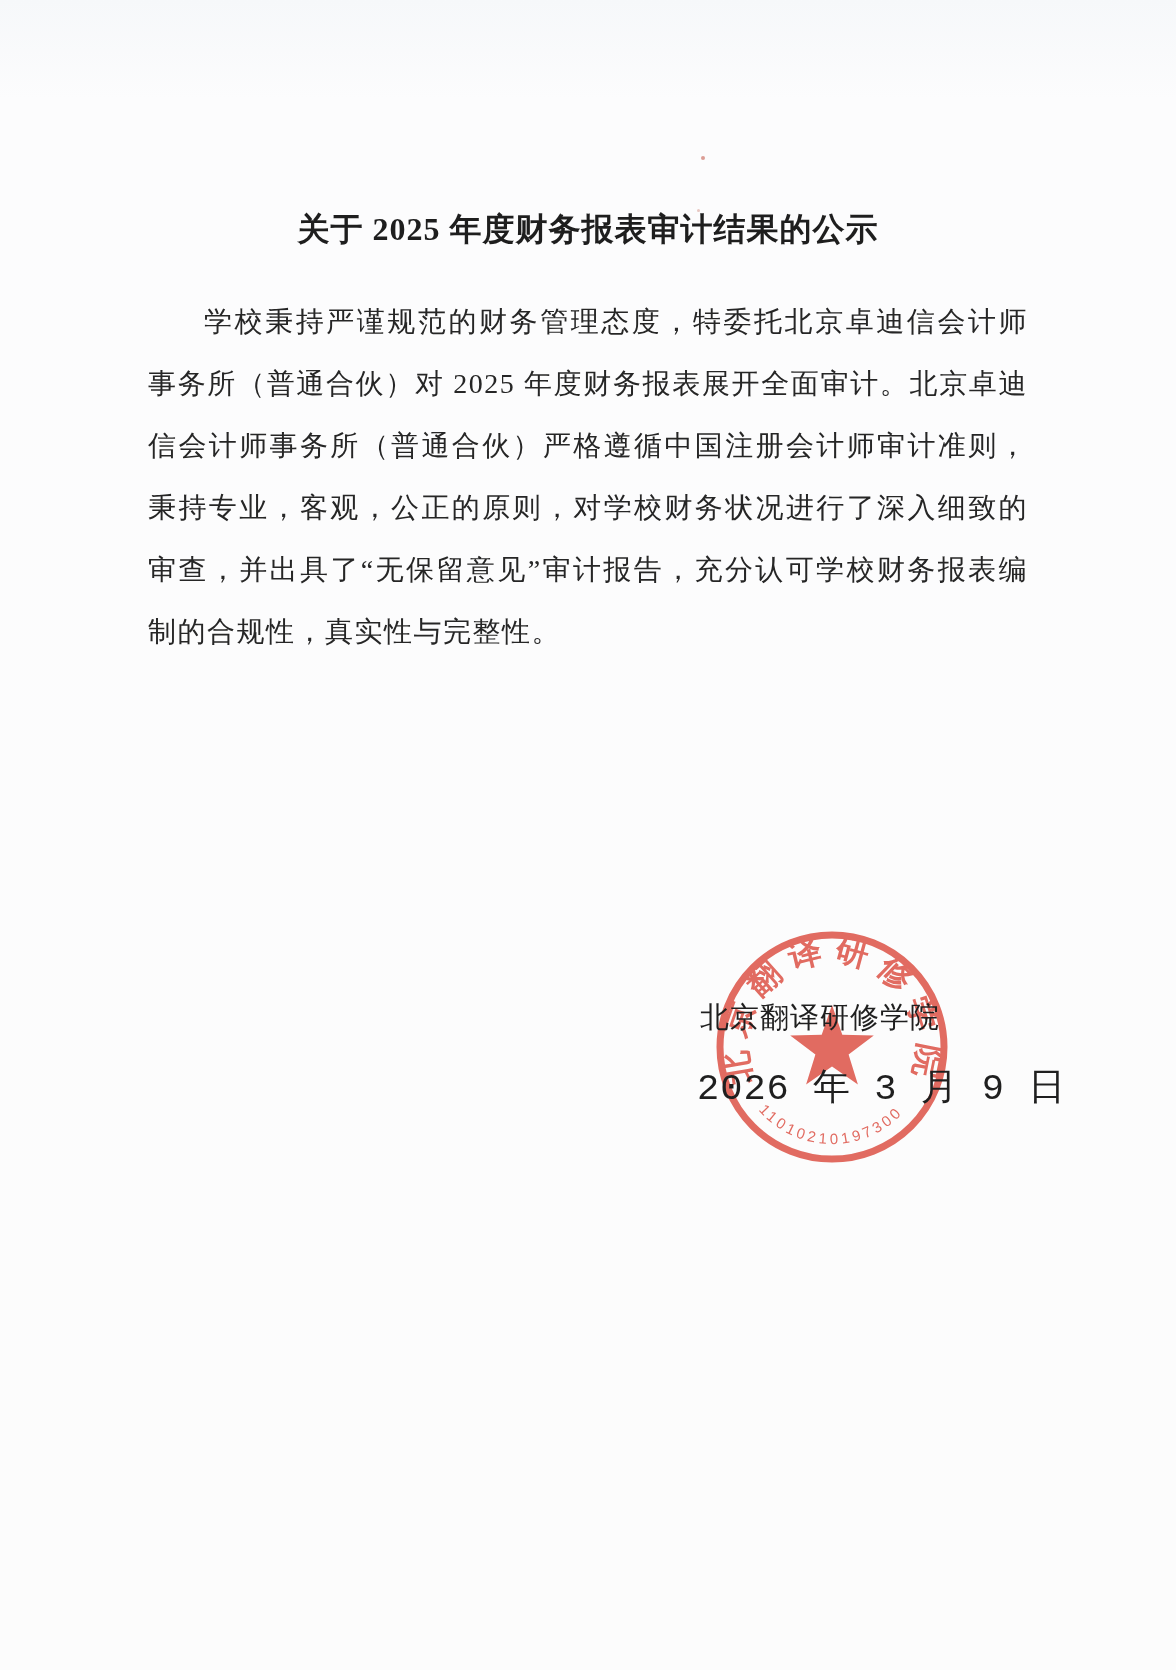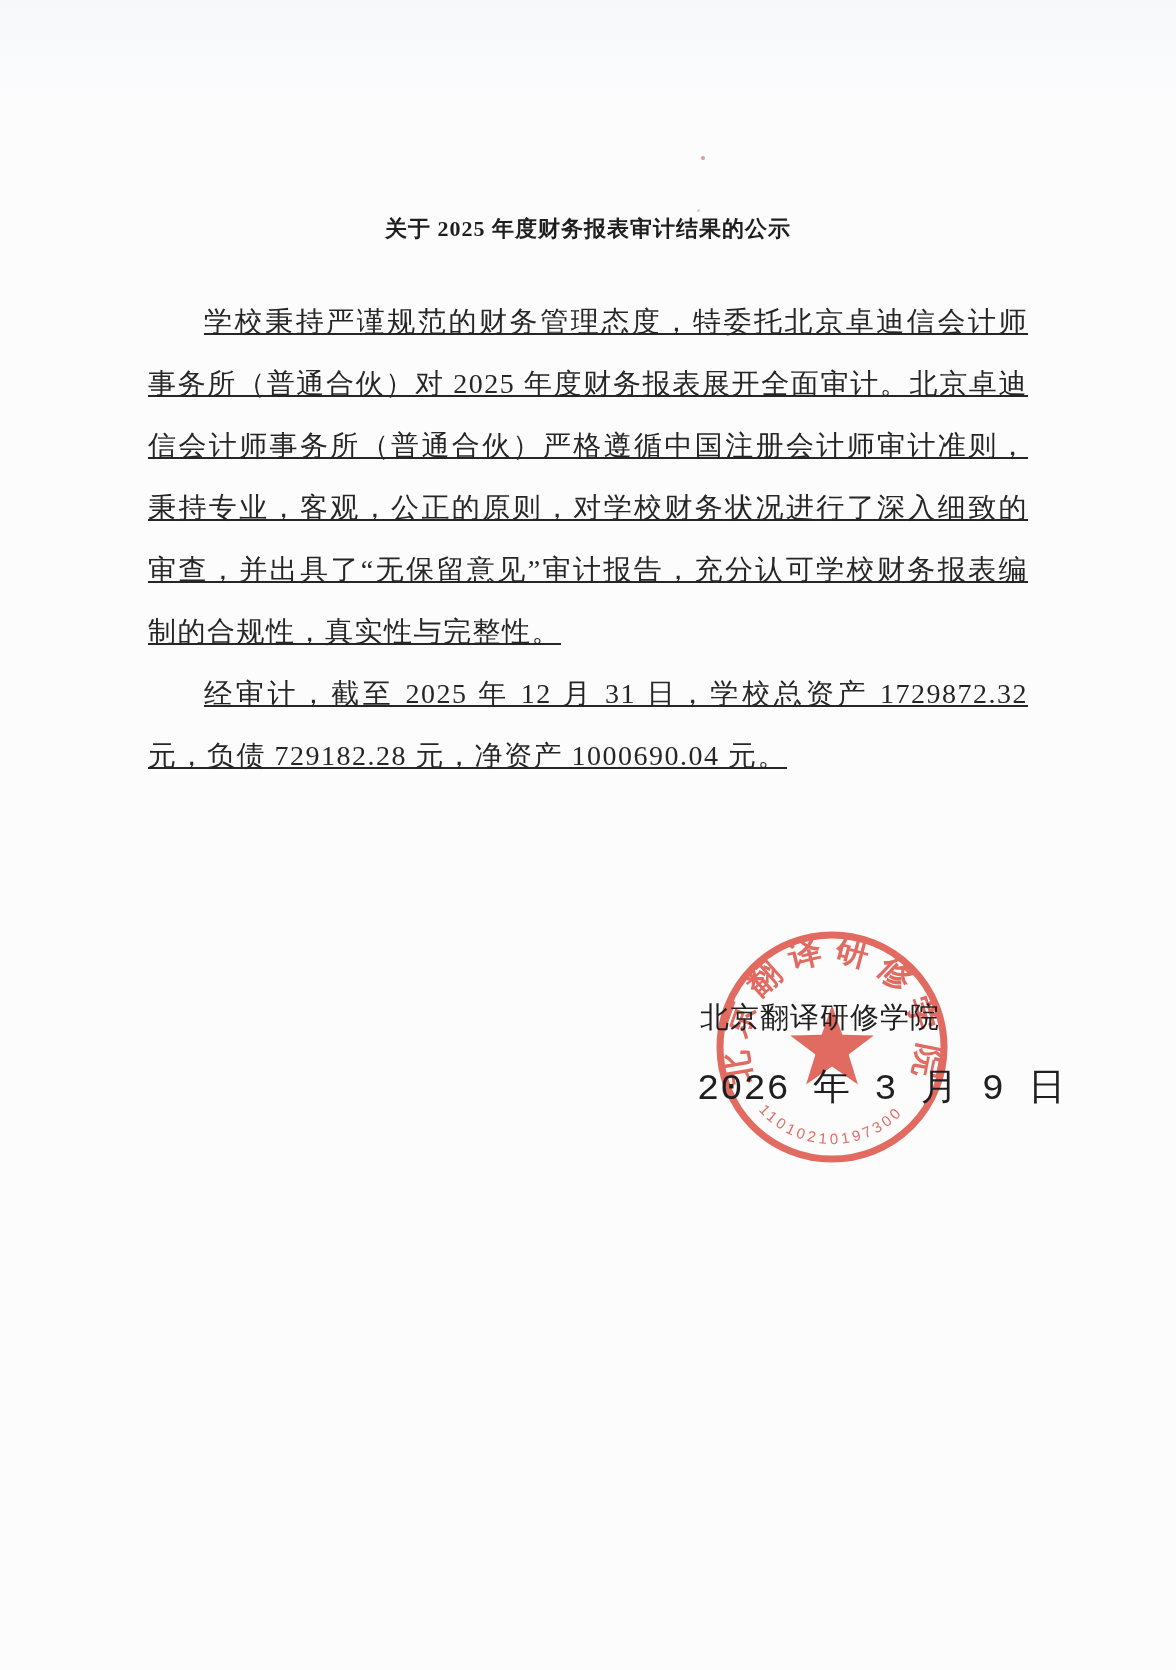--- a/index.html
+++ b/index.html
@@ -12,39 +12,38 @@
     overflow:hidden;
   }
   .page{
     position:relative;
     width:1176px;height:1670px;
   }
   .doc-title{
     margin:0;
     padding-top:207px;
     text-align:center;
-    font-size:22px;
+    font-size:32px;
     line-height:44px;
     font-weight:bold;
     letter-spacing:1px;
     color:#1e1e1e;
   }
   .body-text{
     margin:40px auto 0 auto;
     width:880px;
     font-size:28px;
     line-height:62px;
     letter-spacing:1.5px;
     text-align:justify;
     color:#262626;
   }
   .body-text p{
     margin:0;
     text-indent:2em;
-    text-decoration:underline;
   }
   .signature{
     position:absolute;
     left:700px;
     top:998px;
     font-size:29px;
     color:#1f1f1f;
     letter-spacing:1px;
     z-index:3;
   }
@@ -88,21 +87,20 @@
 </style>
 </head>
 <body>
 
 <div class="page">
 
   <h1 class="doc-title">关于 2025 年度财务报表审计结果的公示</h1>
 
   <div class="body-text">
     <p>学校秉持严谨规范的财务管理态度，特委托北京卓迪信会计师事务所（普通合伙）对 2025 年度财务报表展开全面审计。北京卓迪信会计师事务所（普通合伙）严格遵循中国注册会计师审计准则，秉持专业，客观，公正的原则，对学校财务状况进行了深入细致的审查，并出具了“无保留意见”审计报告，充分认可学校财务报表编制的合规性，真实性与完整性。</p>
-    <p>经审计，截至 2025 年 12 月 31 日，学校总资产 1729872.32 元，负债 729182.28 元，净资产 1000690.04 元。</p>
   </div>
 
   <svg class="stamp" viewBox="0 0 240 240" aria-hidden="true">
     <defs>
       <path id="ringTextPath" d="M 42.1 156.4 A 86 86 0 1 1 197.9 156.4" fill="none"></path>
       <path id="codeTextPath" d="M 42.5 178.4 A 97 97 0 0 0 197.5 178.4" fill="none"></path>
     </defs>
     <circle cx="120" cy="120" r="112" fill="none" stroke="#dc4e42" stroke-width="7"></circle>
     <polygon fill="#dc4e42" points="120,78 130.3,107.8 161.8,108.4 136.6,127.4 145.9,157.6 120,139.5 94.1,157.6 103.4,127.4 78.2,108.4 109.7,107.8"></polygon>
     <text font-size="33" font-weight="bold" fill="#dc4e42" font-family="Liberation Serif, DejaVu Serif, serif" letter-spacing="10">

